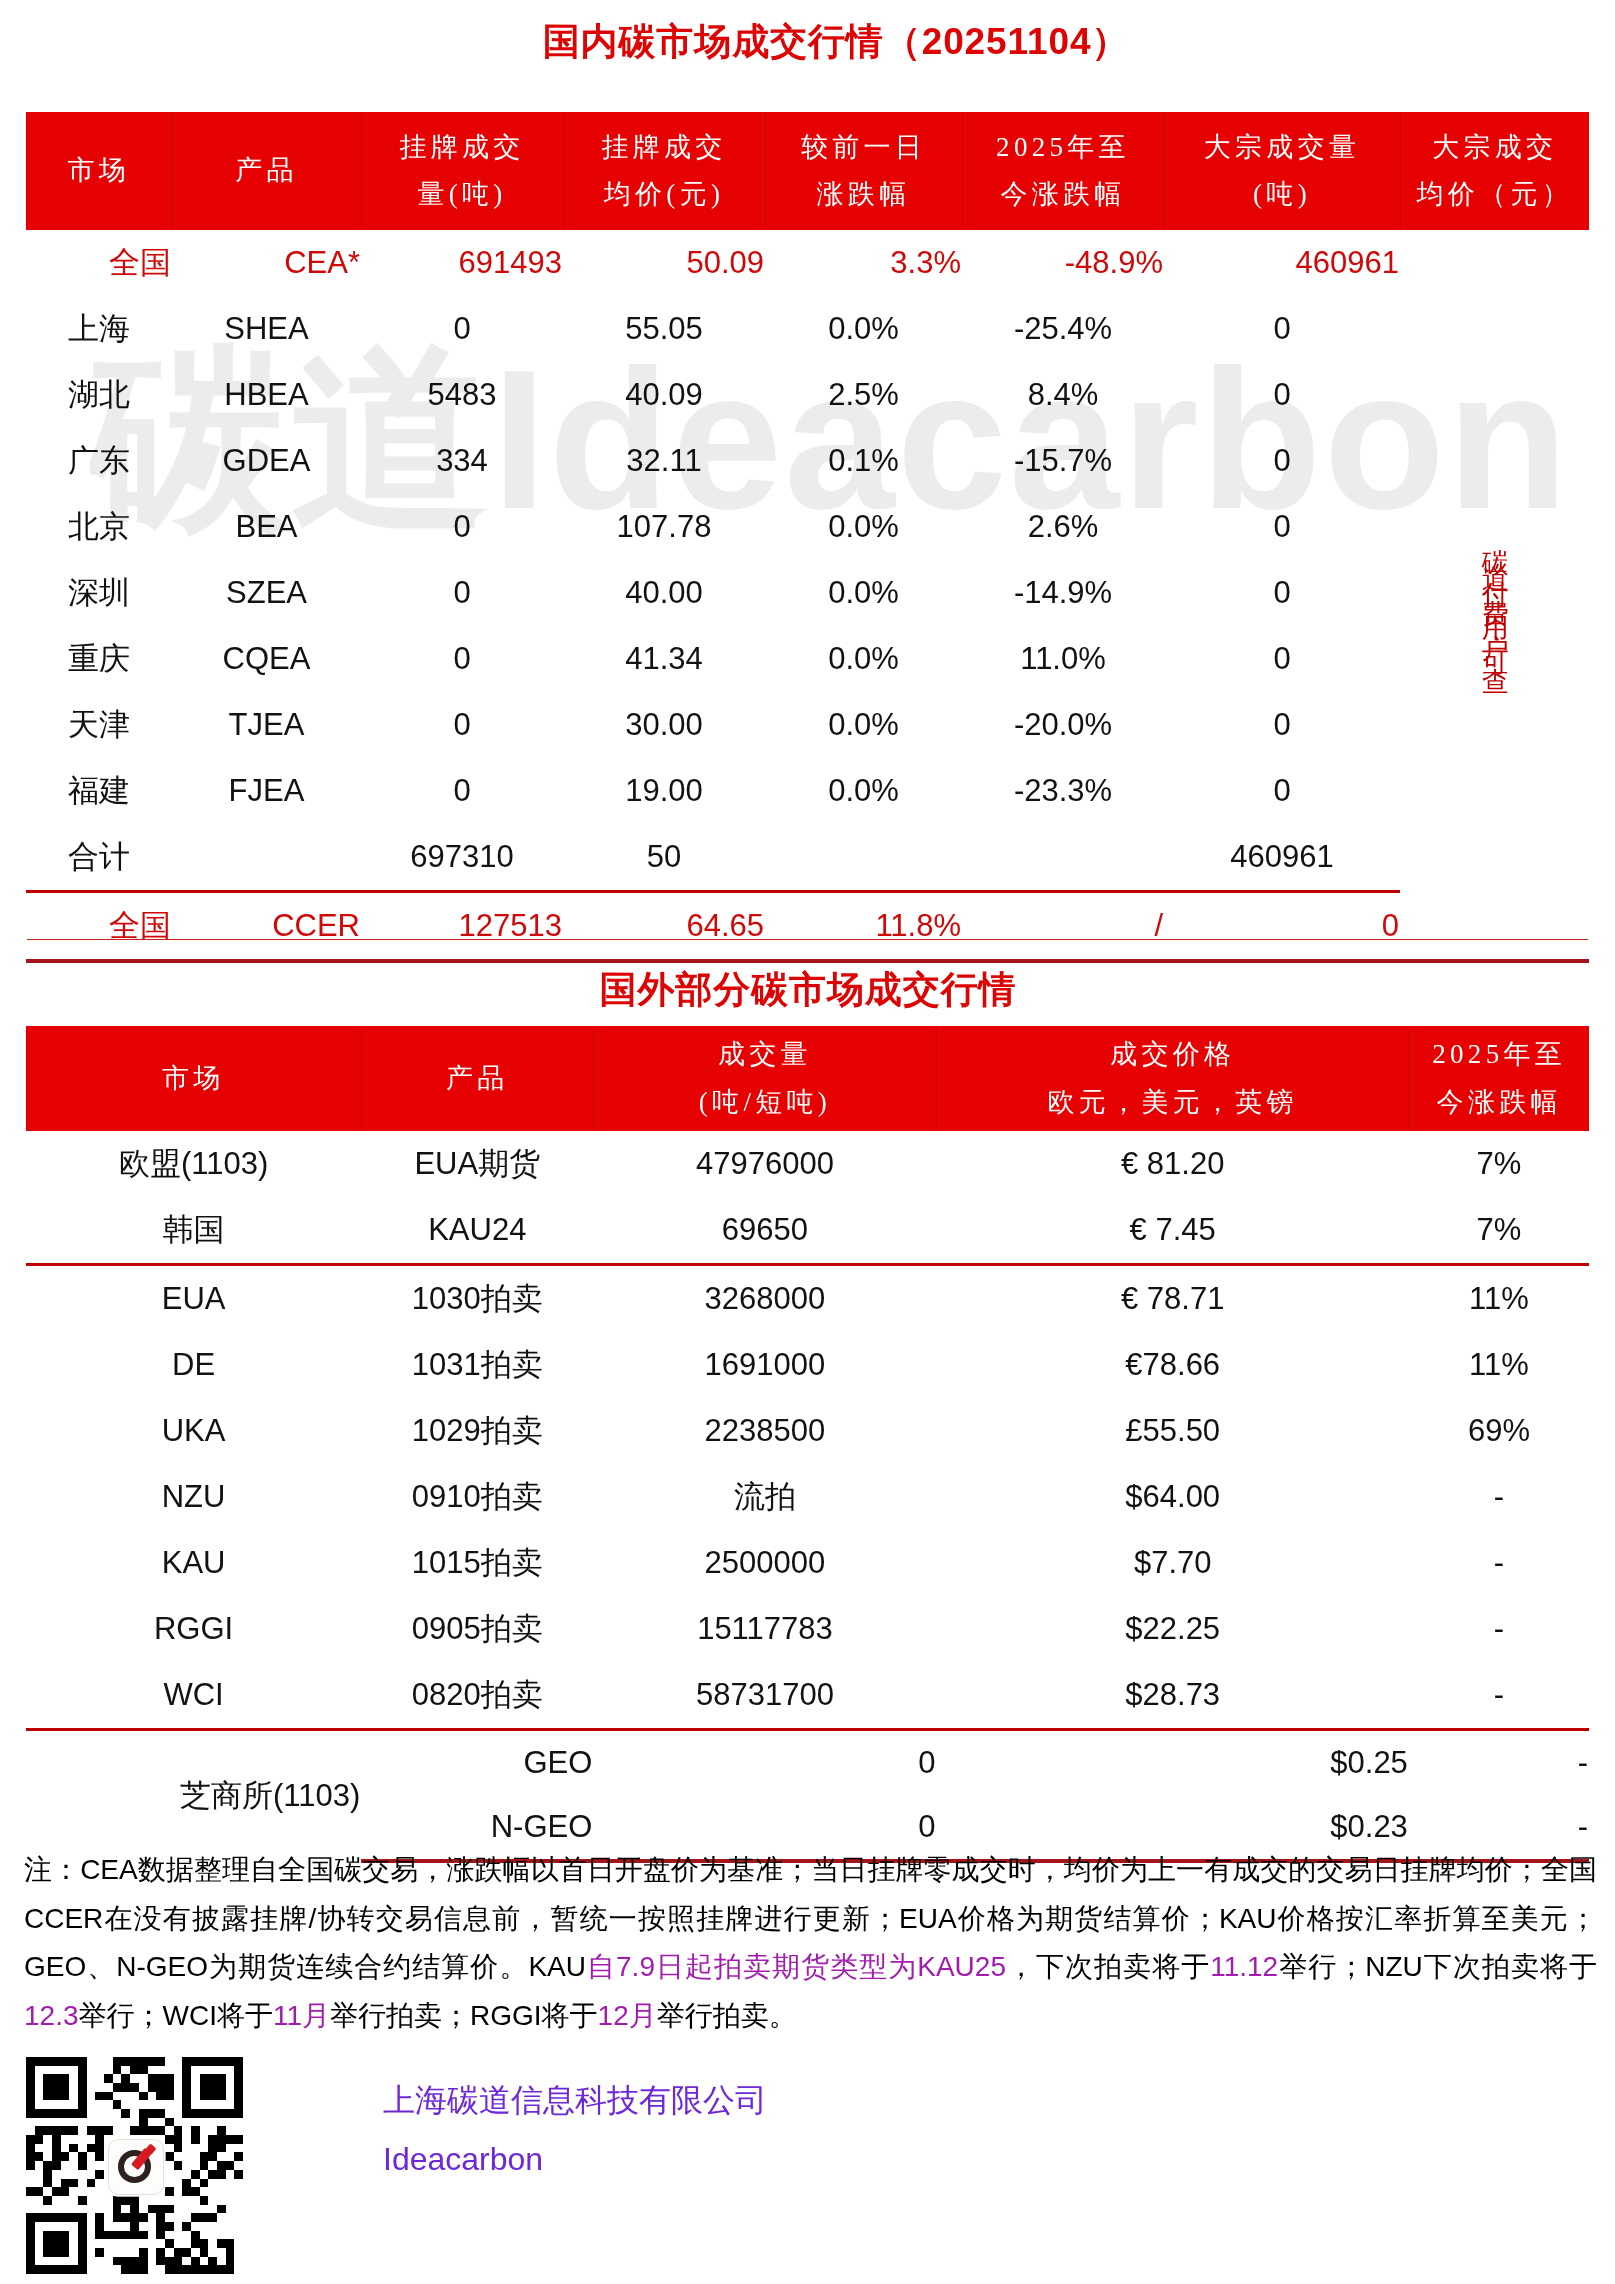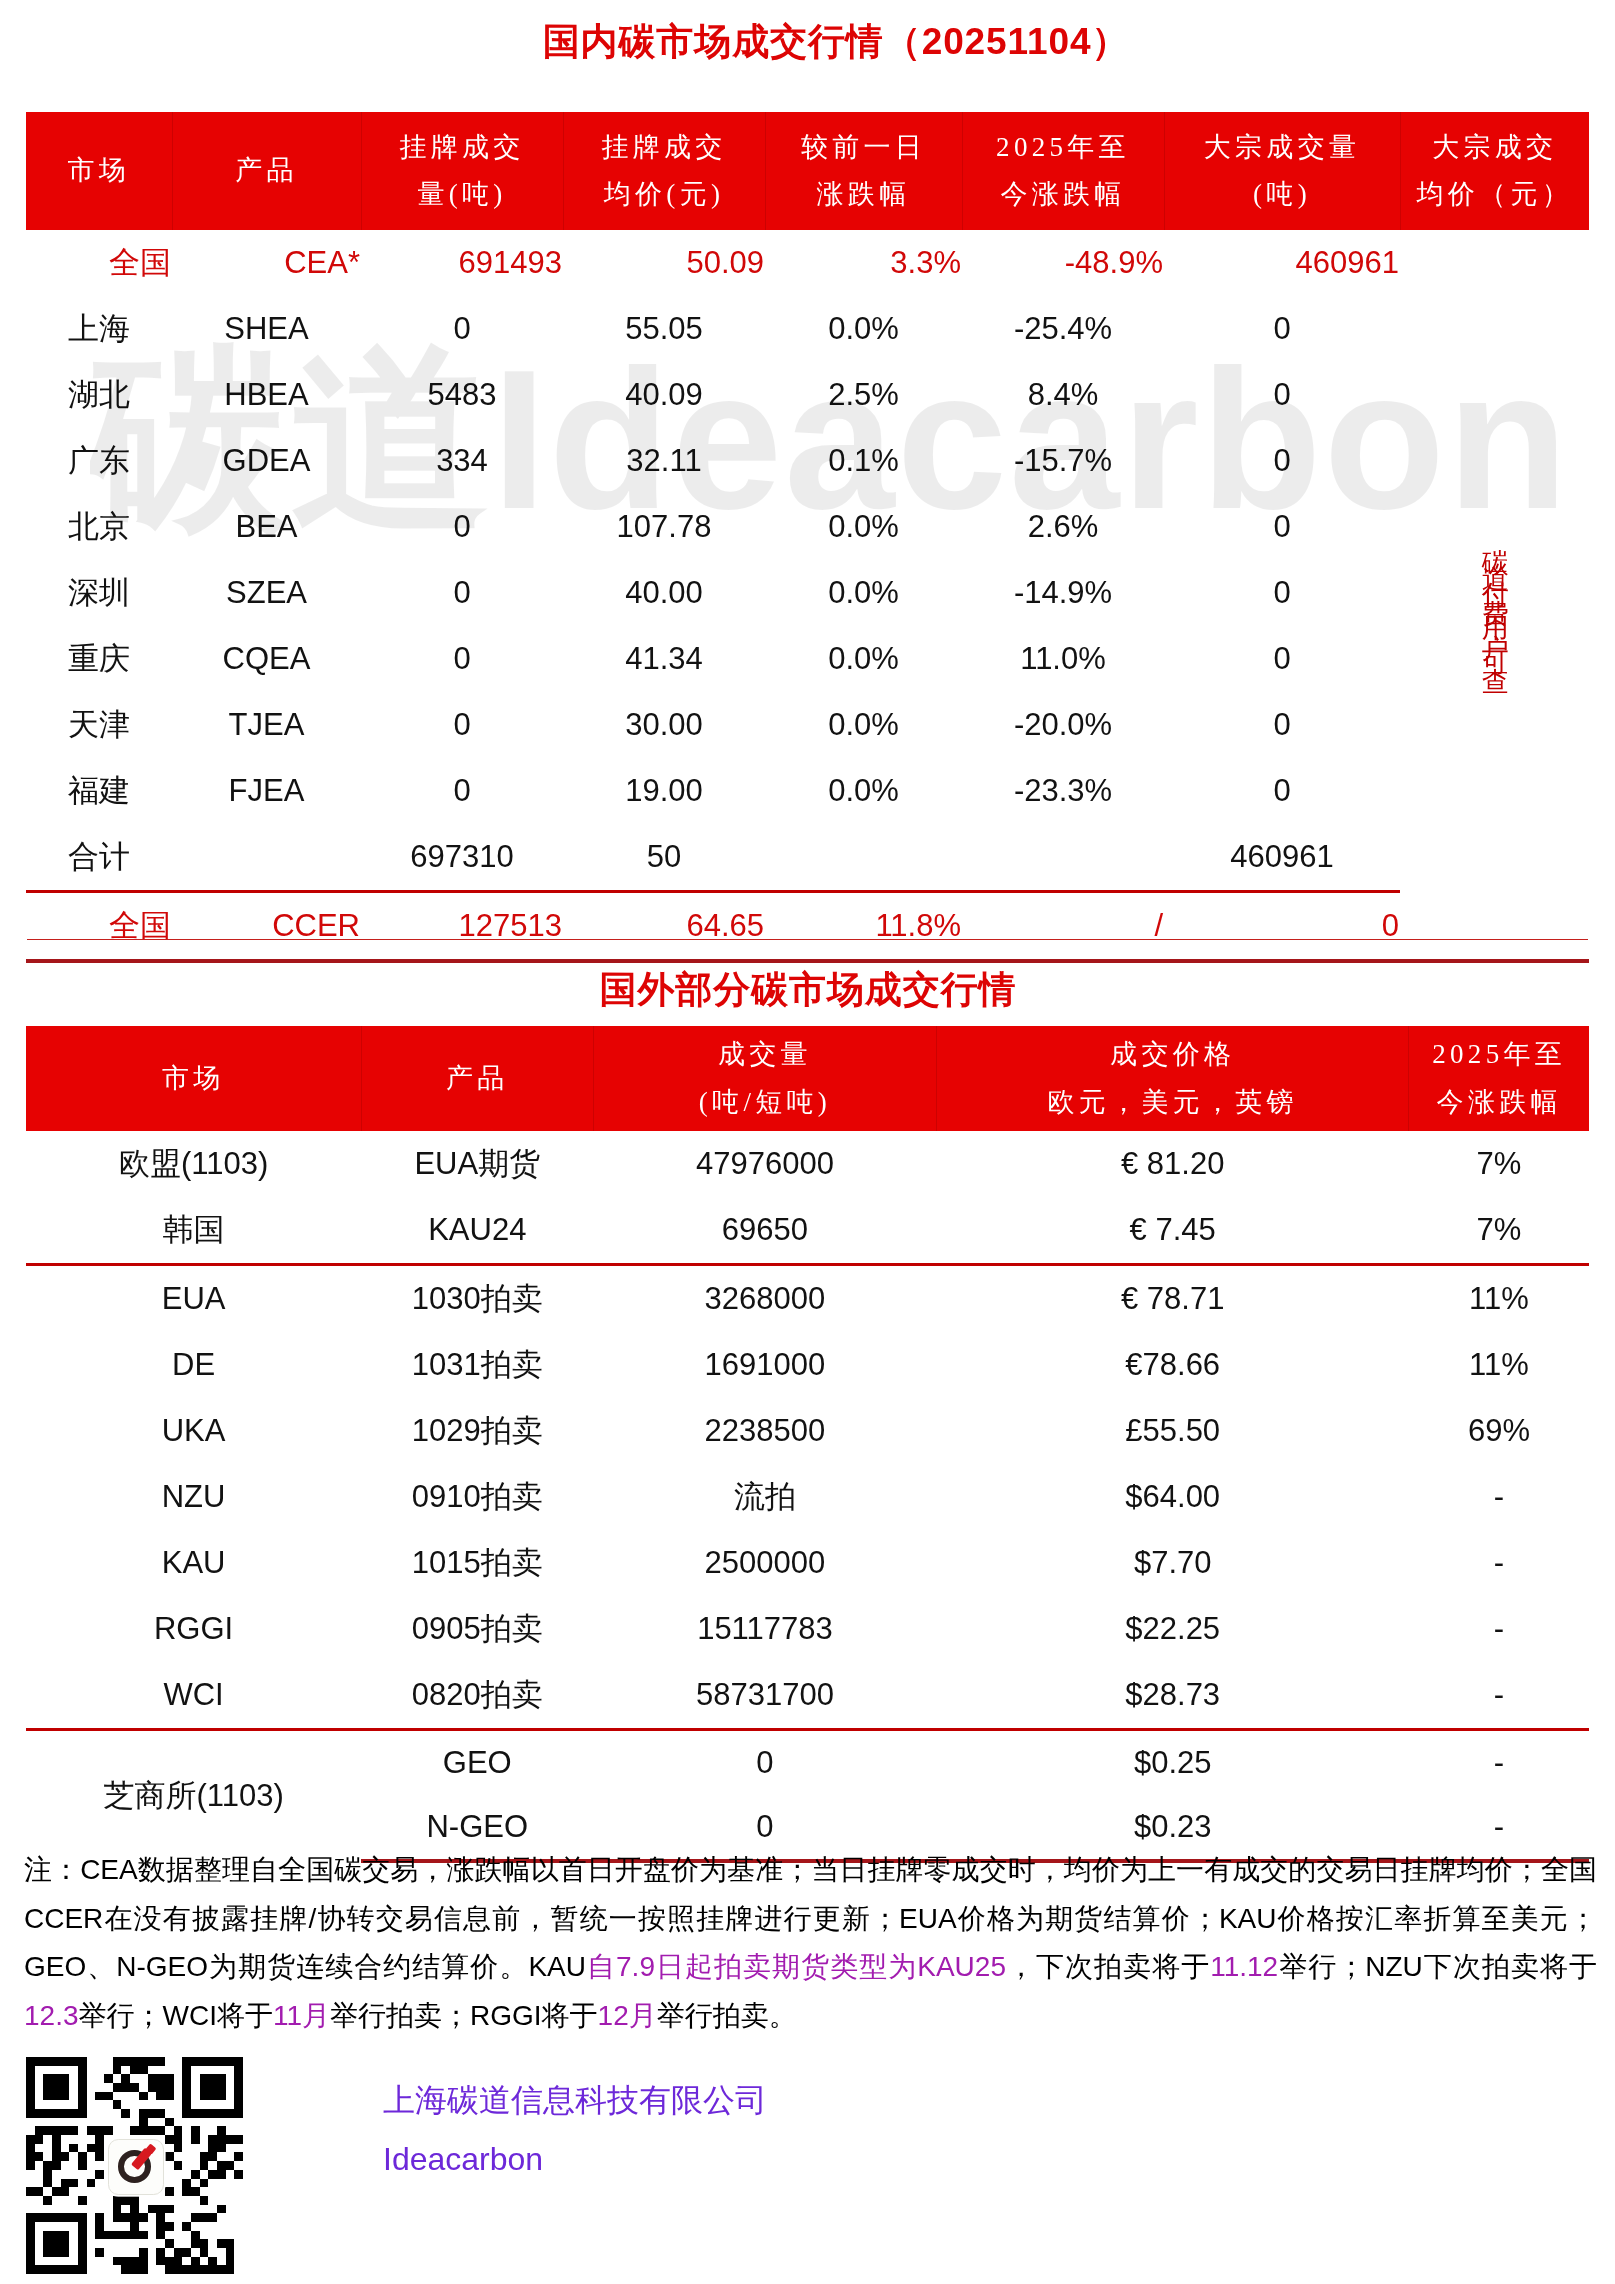--- a/index.html
+++ b/index.html
@@ -14,21 +14,21 @@
   #t1wrap{top:112px;}
   #t2wrap{top:1026px;}
   table{border-collapse:collapse;width:100%;table-layout:fixed;}
   th{background:#e60202;color:#ffffff;font-weight:normal;text-align:center;vertical-align:middle;
      font-size:27px;line-height:1.75;white-space:pre-line;letter-spacing:4.3px;
      border-left:0.9px solid rgba(140,0,0,.28);font-family:"Liberation Serif",serif;}
   th:first-child{border-left:none;}
   #t1 th{height:116px;}
   #t2 th{height:103px;}
   td{height:64px;text-align:center;vertical-align:middle;font-size:31px;color:#121212;}
-  #t2 tr:nth-last-child(-n+2) td{height:62px;}
+  #t2 tr:nth-last-child(-n+2) td{height:62px;text-align:right;}
   tr.em td{color:#d10808;text-align:right;}
   #t1 tr.subtotal td{border-bottom:3.4px solid #c00000;}
   #t1 tr.last td, td.paidcell{border-bottom:4.3px solid #a5161a;}
   #t2 tr.rule td{border-bottom:3.4px solid #c00000;}
   #t2 tr.lastrule td{border-bottom:4.3px solid #a5161a;}
   .vnote{writing-mode:vertical-rl;margin:0 auto;color:#c00000;font-size:27px;letter-spacing:17px;
      font-family:"Liberation Serif",serif;line-height:1.1;}
   .thinline{position:absolute;left:27px;width:1561px;border-top:1.7px solid #c5201d;top:939px;}
 
   .watermark{position:absolute;left:90px;top:319px;width:1526px;height:240px;overflow:hidden;

